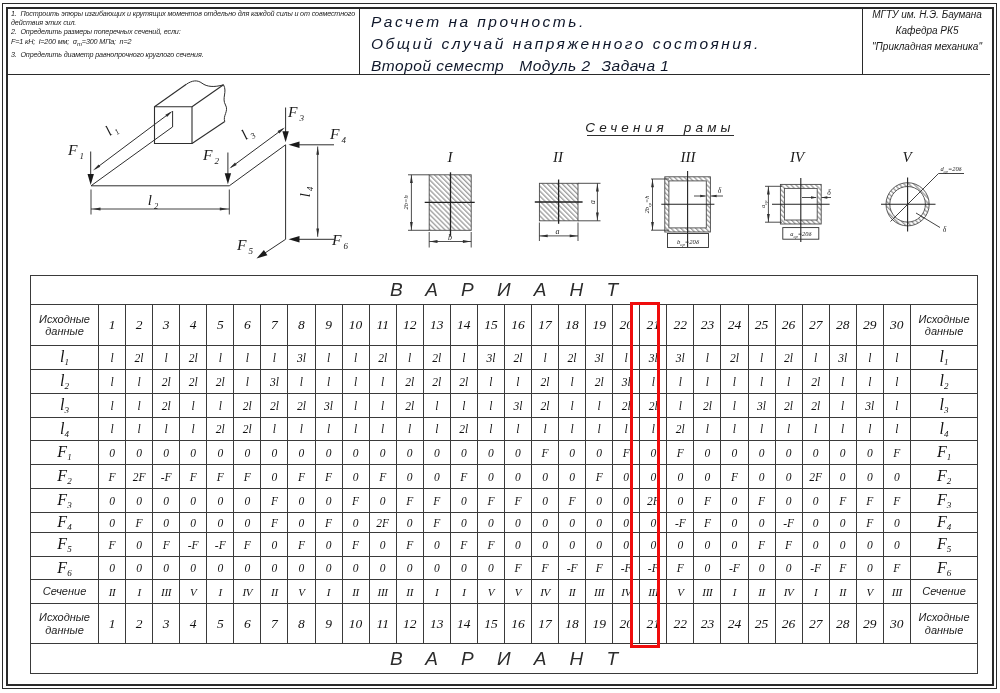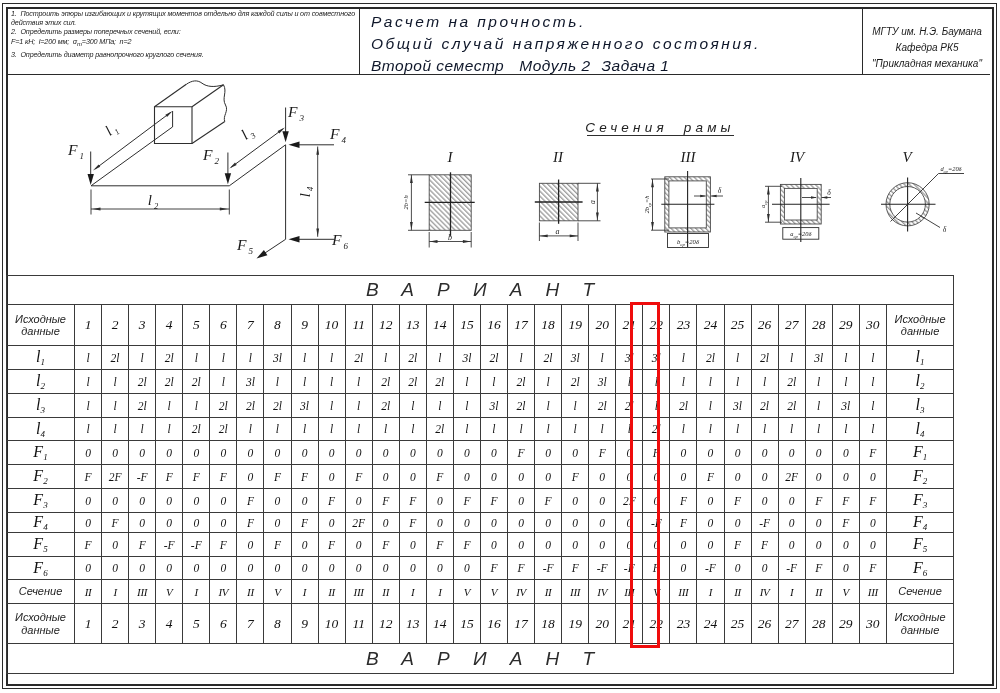--- a/index.html
+++ b/index.html
@@ -5,23 +5,23 @@
 body{width:1000px;height:693px;position:relative;background:#fff;overflow:hidden;
  font-family:"Liberation Sans",sans-serif;color:#1e1e1e;}
 .abs{position:absolute;}
 #outerb{left:2px;top:3px;width:993px;height:684px;border:1px solid #2a2a2a;}
 #innerb{left:6px;top:7px;width:984px;height:675px;border:2px solid #2a2a2a;}
 #hline{left:8px;top:74px;width:982px;height:0;border-top:1px solid #2a2a2a;}
 #vl1{left:359px;top:8px;width:0;height:66px;border-left:1px solid #2a2a2a;}
 #vl2{left:862px;top:8px;width:0;height:66px;border-left:1px solid #2a2a2a;}
 #tasks{left:11px;top:8.5px;width:352px;font-style:italic;font-size:7.2px;line-height:9.4px;letter-spacing:-0.15px;color:#1a1a1a;white-space:nowrap;}
 #title{left:371px;top:11px;width:490px;font-style:italic;font-size:15.5px;line-height:22px;letter-spacing:2.5px;white-space:nowrap;color:#0f172a;}
-#mgtu{left:863px;top:7px;width:128px;text-align:center;font-style:italic;font-size:10px;line-height:16px;color:#1a1a1a;white-space:nowrap;margin-top:17px;}
+#mgtu{left:863px;top:7px;width:128px;text-align:center;font-style:italic;font-size:10px;line-height:16px;color:#1a1a1a;white-space:nowrap;}
 
-#twrap{left:6px;top:275px;}
+#twrap{left:30px;top:275px;}
 #vt{border-collapse:collapse;table-layout:fixed;width:947px;color:#111;}
 #vt td{border:1px solid #3a3a3a;text-align:center;vertical-align:middle;padding:0;overflow:hidden;}
 #vt .bandcell{height:28px;border-left:1px solid #3a3a3a;border-right:1px solid #3a3a3a;
  font-size:19px;font-style:italic;letter-spacing:23.2px;text-indent:23px;color:#2c2c2c;font-family:"Liberation Sans",sans-serif;}
 #vt tr.band2 .bandcell{height:29px;}
 #vt .hrow td{height:39px;} #vt .hrow1 td{height:40px;}
 #vt .hn{font-family:"Liberation Serif",serif;font-style:italic;font-size:13.5px;font-weight:normal;}
 #vt .dv{font-family:"Liberation Serif",serif;font-style:italic;font-size:11.5px;}
 #vt .sv{font-size:11px;letter-spacing:-0.3px;}
 #vt .lblc{font-size:11px;font-style:italic;line-height:12.5px;color:#222;}

